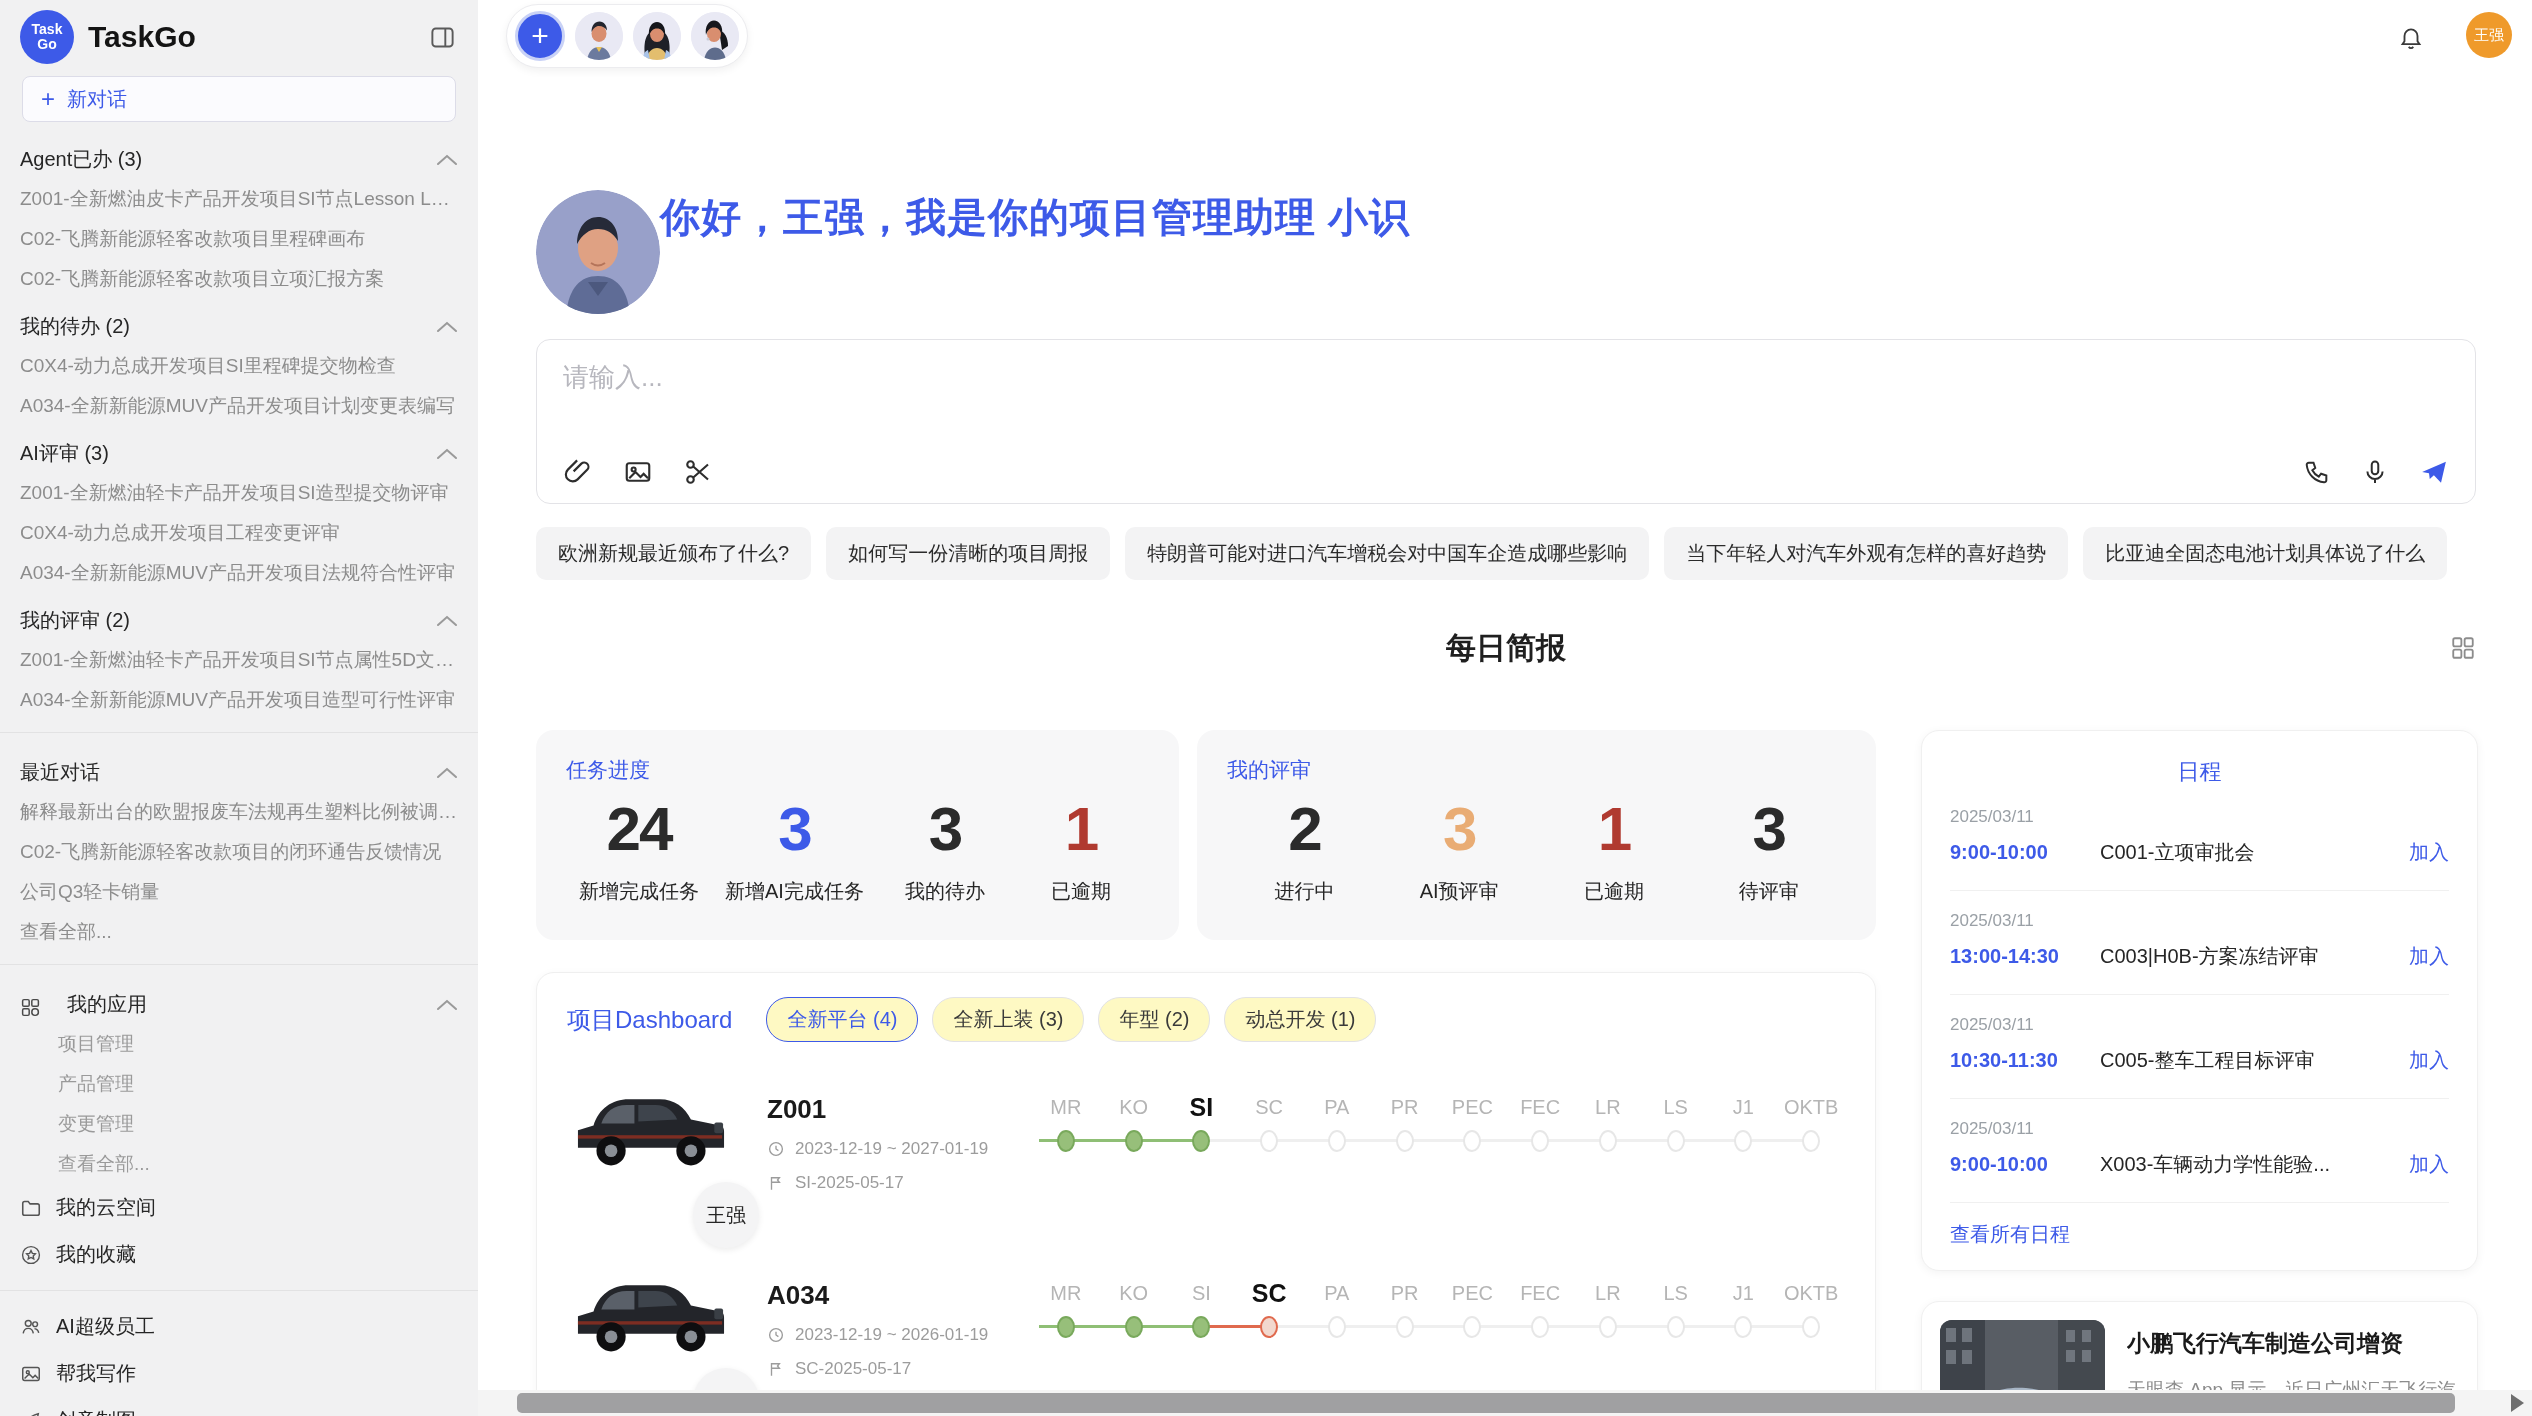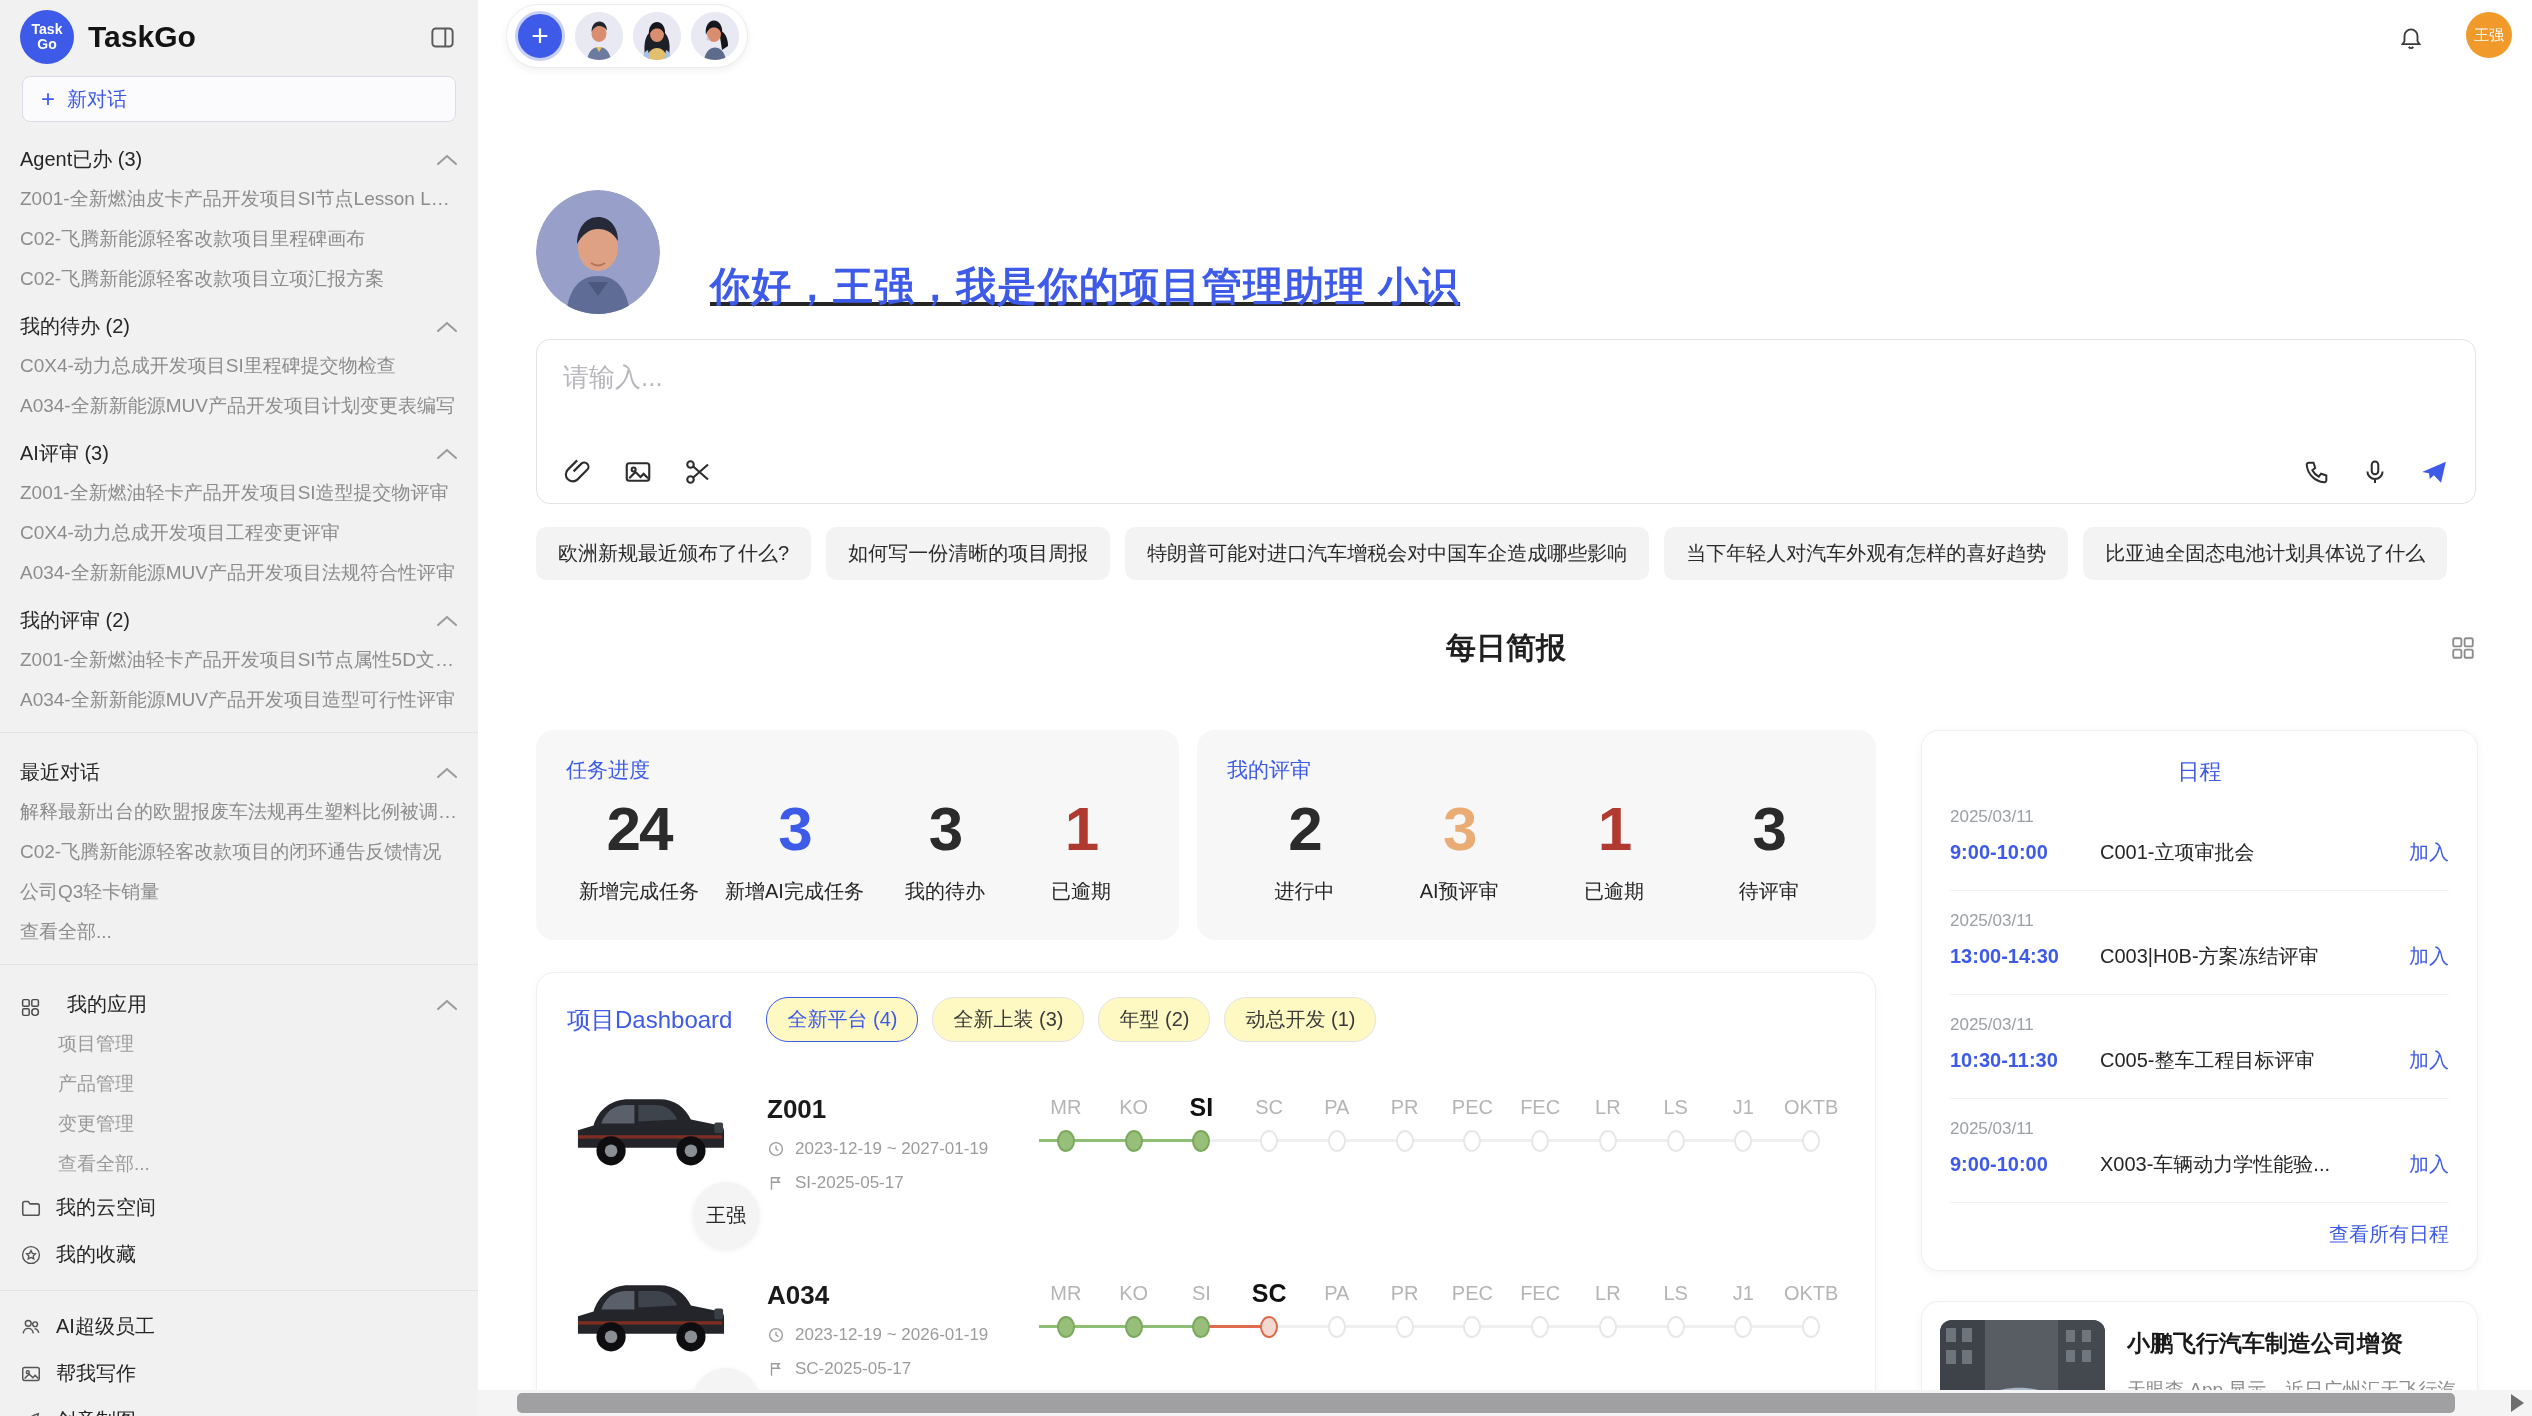--- a/index.html
+++ b/index.html
@@ -34,21 +34,21 @@
   .member-pill { position:absolute; left:28px; top:4px; height:64px; background:#fff; border:1px solid #ECECEF;
     border-radius:36px; box-shadow:0 3px 8px rgba(0,0,0,.06); display:flex; align-items:center; gap:10px; padding:0 8px; }
   .add-member { width:50px; height:50px; border-radius:50%; background:#3D5AE8; color:#fff; font-size:30px; font-weight:300;
     display:flex; align-items:center; justify-content:center; border:3px solid #C9D2F6; cursor:pointer; }
   .avatar-s { width:48px; height:48px; border-radius:50%; overflow:hidden; background:#E9E9F4; cursor:pointer; flex:none; }
   .bell { position:absolute; right:108px; top:24px; color:#3a3a3a; cursor:pointer; }
   .user-badge { position:absolute; right:20px; top:12px; width:46px; height:46px; border-radius:50%;
     background:#EF9A2B; color:#fff; font-size:15px; display:flex; align-items:center; justify-content:center; cursor:pointer; }
 
   .content { padding:72px 56px 0 58px; height:100%; }
-  .greeting { display:flex; align-items:flex-end; gap:50px; margin-top:118px;text-decoration:underline; }
+  .greeting { display:flex; align-items:flex-start; margin-top:118px; }
   .big-avatar { width:124px; height:124px; border-radius:50%; overflow:hidden; flex:none; }
   .greet-title { font-size:40px; font-weight:700; color:#3D5AE8; letter-spacing:1px; }
 
   .input-card { margin-top:25px; height:165px; border:1.5px solid #E3E3E7; border-radius:14px; position:relative; background:#fff; }
   .input-card textarea { width:70%; height:70px; margin:20px 0 0 26px; border:none; outline:none; resize:none;
     font-size:26px; font-family:inherit; color:#333; background:transparent; }
   .input-card textarea::placeholder { color:#B7B7BE; }
   .tool-left { position:absolute; left:26px; bottom:16px; display:flex; gap:30px; color:#2d2d2d; }
   .tool-right { position:absolute; right:26px; bottom:16px; display:flex; gap:30px; color:#2d2d2d; align-items:center; }
   .tool-right .send { color:#3D5AE8; }
@@ -105,21 +105,21 @@
 
   .sched-card { background:#fff; border:1px solid #F0F0F0; border-radius:18px; box-shadow:0 2px 10px rgba(0,0,0,.05);
     padding:22px 28px 18px; }
   .sched-title { text-align:center; font-size:22px; color:#3D5AE8; margin-top:4px; }
   .sched-item { padding:20px 0 24px; border-bottom:1px solid #F0F0F0; }
   .sched-date { font-size:17px; color:#9AA0A6; }
   .sched-line { display:flex; align-items:center; margin-top:12px; }
   .sched-time { font-size:20px; font-weight:600; color:#3D5AE8; width:150px; flex:none; }
   .sched-name { font-size:20px; color:#262626; flex:1; white-space:nowrap; overflow:hidden; text-overflow:ellipsis; }
   .sched-join { font-size:20px; color:#3D5AE8; cursor:pointer; margin-left:12px; }
-  .sched-viewall { text-align:right; font-size:20px; color:#3D5AE8; padding:18px 0 4px; cursor:pointer; }
+  .sched-viewall { text-align:left; font-size:20px; color:#3D5AE8; padding:18px 0 4px; cursor:pointer; }
 
   .news-card { margin-top:30px; background:#fff; border:1px solid #F0F0F0; border-radius:18px;
     box-shadow:0 2px 10px rgba(0,0,0,.05); padding:18px; display:flex; gap:22px; height:180px; }
   .news-img { width:165px; height:140px; border-radius:12px; overflow:hidden; flex:none; }
   .news-title { font-size:23px; font-weight:700; color:#1a1a1a; margin-top:8px; }
   .news-snippet { font-size:19px; color:#8c8c8c; margin-top:18px; white-space:nowrap; overflow:hidden; }
 
   .hscroll { position:absolute; left:0; right:0; bottom:0; height:26px; background:#F4F4F4; z-index:50;
     display:flex; align-items:center; }
   .hthumb { margin-left:39px; width:1938px; height:20px; border-radius:5px; background:#A0A0A2; cursor:grab; }

